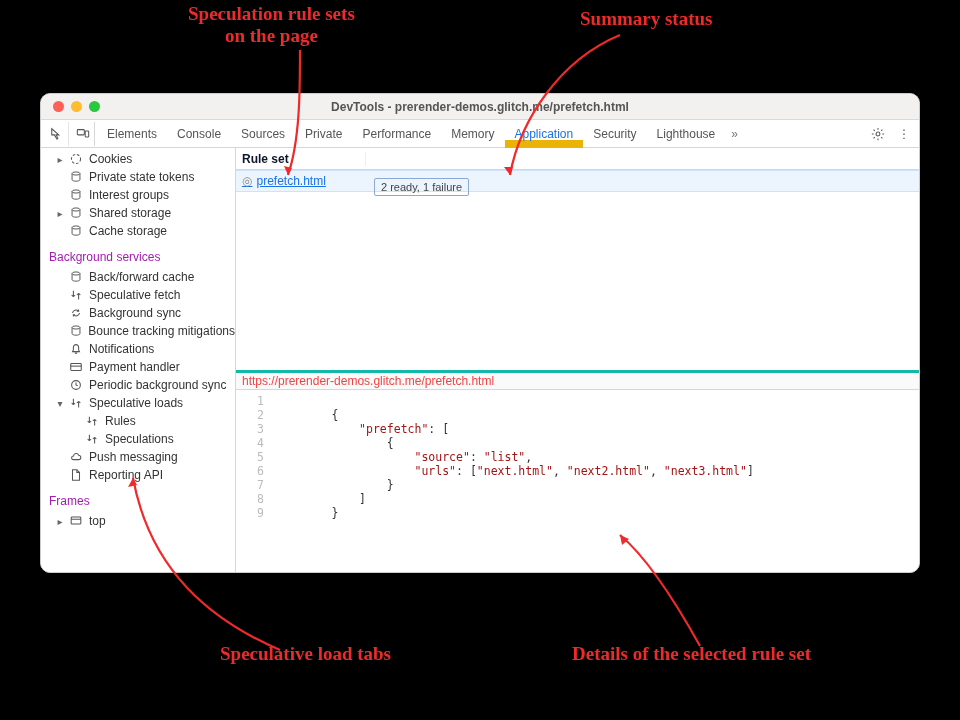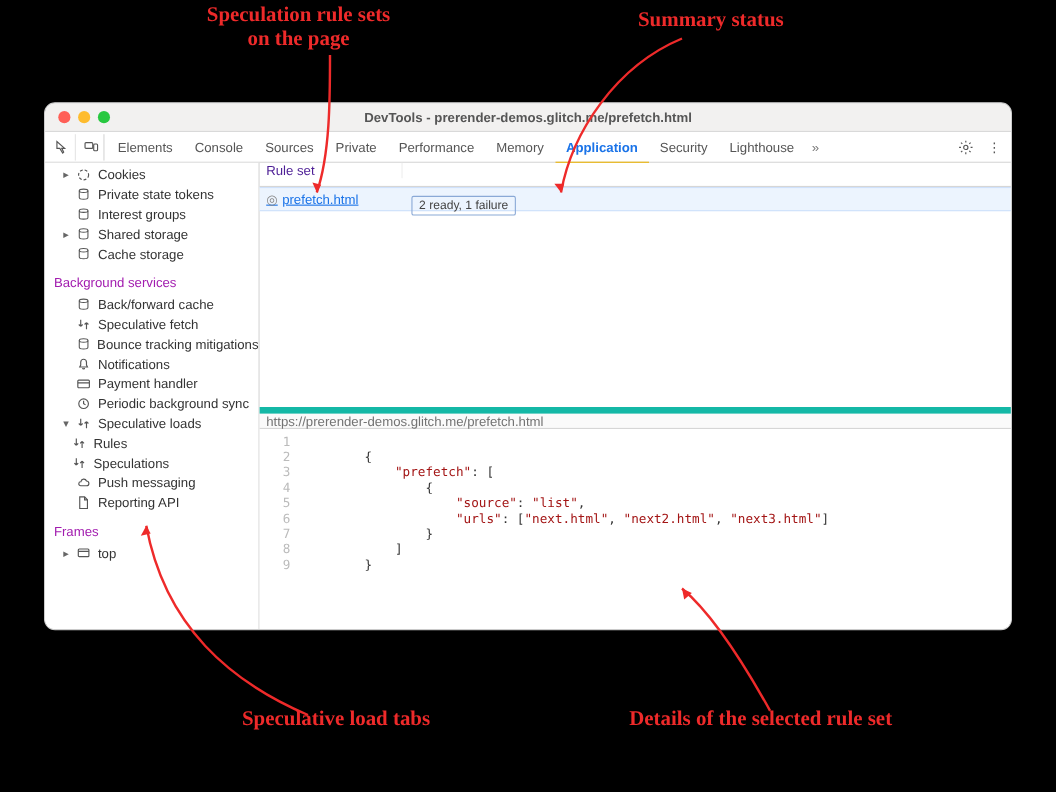--- a/index.html
+++ b/index.html
@@ -68,21 +68,21 @@
     width:24px; height:24px;
     display:flex; align-items:center; justify-content:center;
     color:#555;
     border-right:1px solid #e5e5e5;
     margin-right:2px;
   }
   .tabstrip .tab {
     padding:0 10px; height:28px; line-height:28px;
     color:#555; cursor:pointer;
   }
-  .tabstrip .tab.active { color:#1a73e8; border-bottom:1px solid #eab308;font-weight:bold; }
+  .tabstrip .tab.active { color:#1a73e8; border-bottom:8px solid #eab308; }
   .tabstrip .spacer { flex:1; }
   .tabstrip .gear, .tabstrip .more {
     width:22px; color:#555; text-align:center;
   }
   .tabstrip .chev { color:#777; padding:0 6px; }
 
   
   .body { flex:1; display:flex; min-height:0; }
   .sidebar {
     width:195px;
@@ -93,31 +93,32 @@
   }
   .row {
     height:18px; display:flex; align-items:center;
     padding-left:6px; gap:4px;
     color:#333; cursor:pointer;
     white-space:nowrap;
   }
   .row .caret { width:10px; text-align:center; color:#666; font-size:10px; }
   .row .icon { width:16px; text-align:center; color:#555; }
   .row.depth1 { padding-left:14px; }
-  .row.depth2 { padding-left:24px; }
+  .row.depth2 { padding-left:44px; }
   .section-header {
     padding:10px 8px 4px 8px;
     color:#a21caf; font-size:12px;
   }
 
   .main { flex:1; display:flex; flex-direction:column; min-width:0; }
   .table-head {
-    display:flex; height:22px; align-items:flex-start;
+    display:flex; height:22px; align-items:center;
     border-bottom:1px solid #d6d6d6;
-    color:#4c1d95;
+    color:#0f172a;
+    font-weight:bold;
   }
   .col-rule { width:130px; padding-left:6px; border-right:1px solid #eee; }
   .col-stat { flex:1; padding-left:8px; }
   .table-row {
     display:flex; height:22px; align-items:center;
     background:#ecf4fe;
     border-top:1px solid #cfe1fb;
     border-bottom:1px solid #cfe1fb;
   }
   .table-row .rs {
@@ -130,23 +131,23 @@
   .pill {
     display:inline-block;
     border:1px solid #8aa9d6;
     border-radius:2px;
     padding:0 6px; line-height:16px; font-size:11px;
     color:#444;
   }
   .table-fill { flex:1; }
 
   .urlbar {
-    height:20px; border-top:6px solid #14b8a6; border-bottom:1px solid #d6d6d6;
+    height:20px; border-top:3px solid #14b8a6; border-bottom:1px solid #d6d6d6;
     padding-left:6px; display:flex; align-items:center;
-    color:#737373; background:#fafafa;
+    color:#ef4444; background:#fafafa;
   }
 
   .code {
     flex:1;
     font-family: ui-monospace, Menlo, Consolas, monospace;
     font-size:11.5px;
     padding:4px 0 0 0;
     background:#fff;
     overflow:auto;
   }
@@ -297,20 +298,30 @@
           <svg class="ic" viewBox="0 0 16 16">
               <path d="M5 3v7M5 10l-2-2M5 10l2-2 M11 13V6M11 6l-2 2M11 6l2 2" fill="none" stroke="#555" stroke-width="1.2"></path>
             </svg>
         </span>
         <span>Speculative fetch</span>
       </div>
       <div class="row depth1">
         <span class="caret"></span>
         <span class="icon">
           <svg class="ic" viewBox="0 0 16 16">
+              <path d="M4 8a4 4 0 0 1 7-2M12 8a4 4 0 0 1-7 2" fill="none" stroke="#555" stroke-width="1.2"></path>
+              <path d="M11 4v2h-2M5 12v-2h2" fill="none" stroke="#555" stroke-width="1.2"></path>
+            </svg>
+        </span>
+        <span>Background sync</span>
+      </div>
+      <div class="row depth1">
+        <span class="caret"></span>
+        <span class="icon">
+          <svg class="ic" viewBox="0 0 16 16">
               <ellipse cx="8" cy="4" rx="4.5" ry="1.8" fill="none" stroke="#555" stroke-width="1.1"></ellipse>
               <path d="M3.5 4v7c0 1 2 1.8 4.5 1.8s4.5-.8 4.5-1.8V4" fill="none" stroke="#555" stroke-width="1.1"></path>
             </svg>
         </span>
         <span>Bounce tracking mitigations</span>
       </div>
       <div class="row depth1">
         <span class="caret"></span>
         <span class="icon">
           <svg class="ic" viewBox="0 0 16 16">

